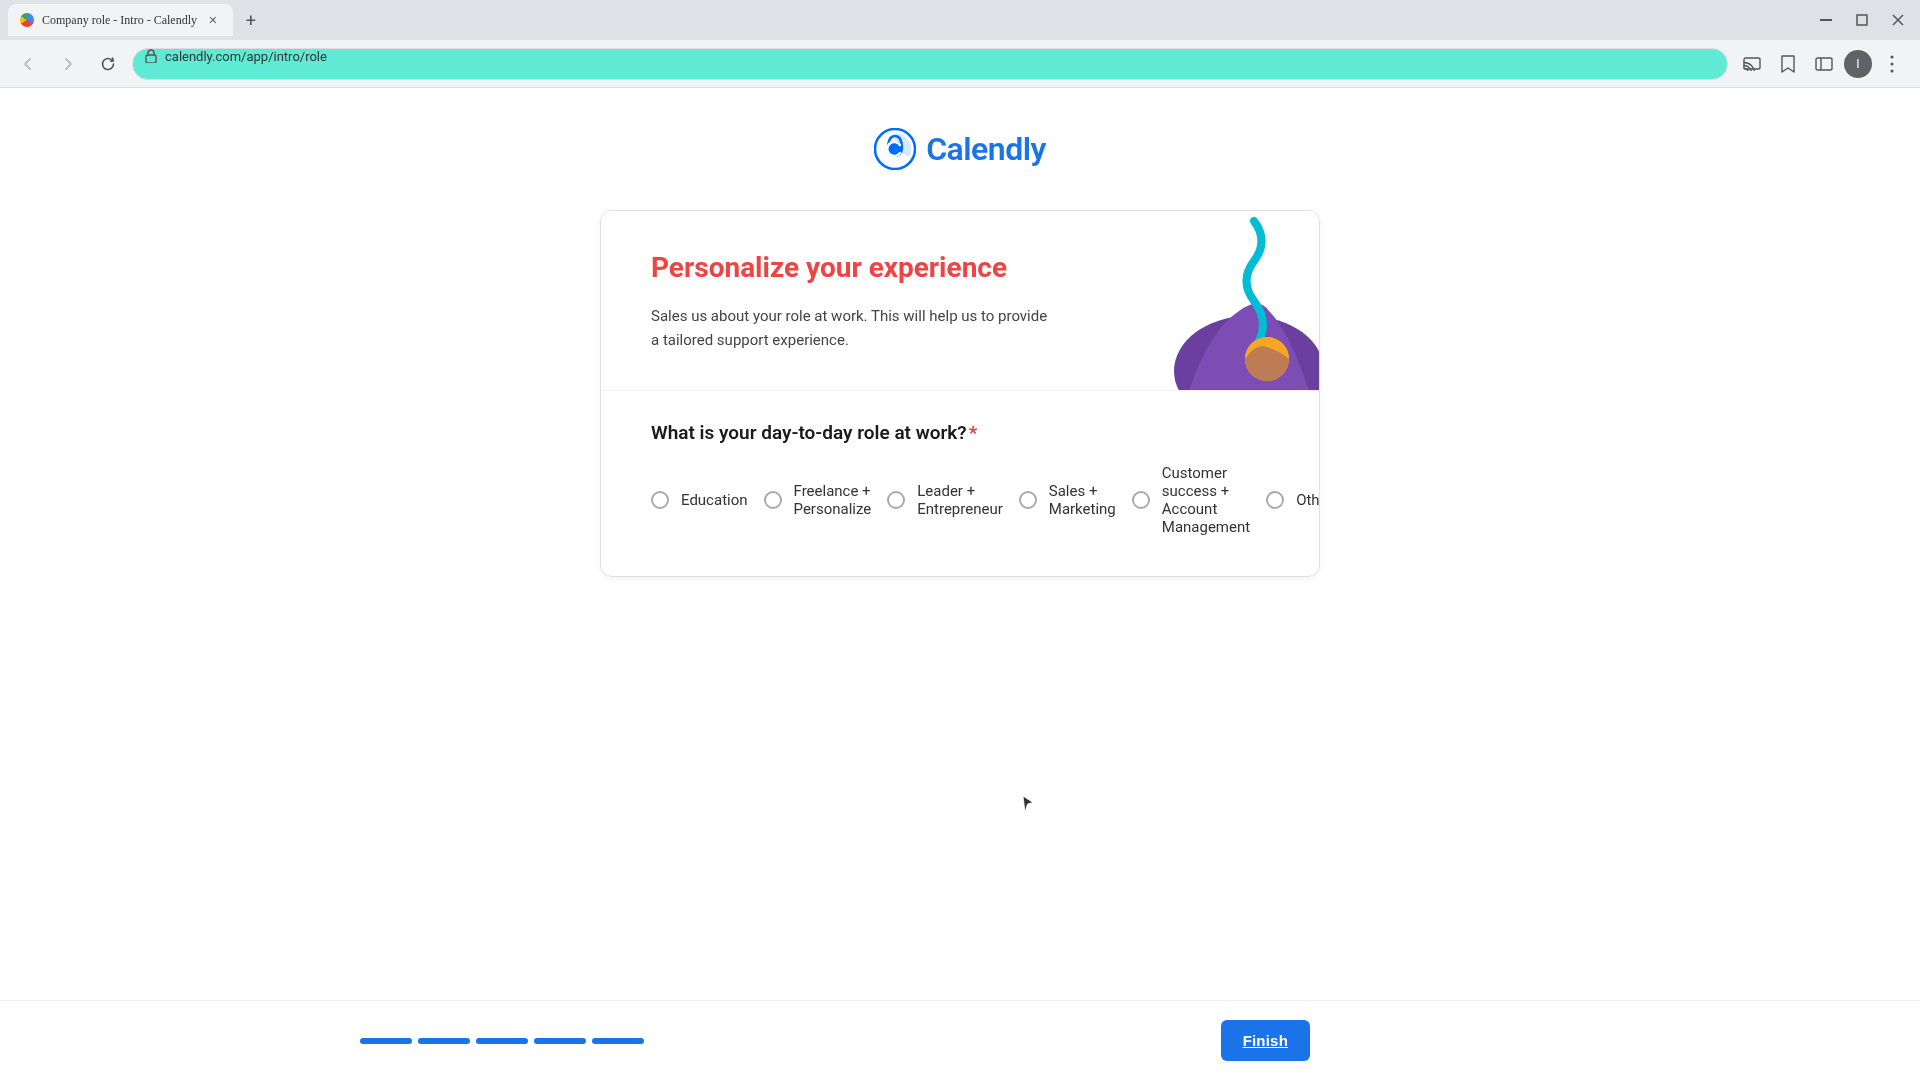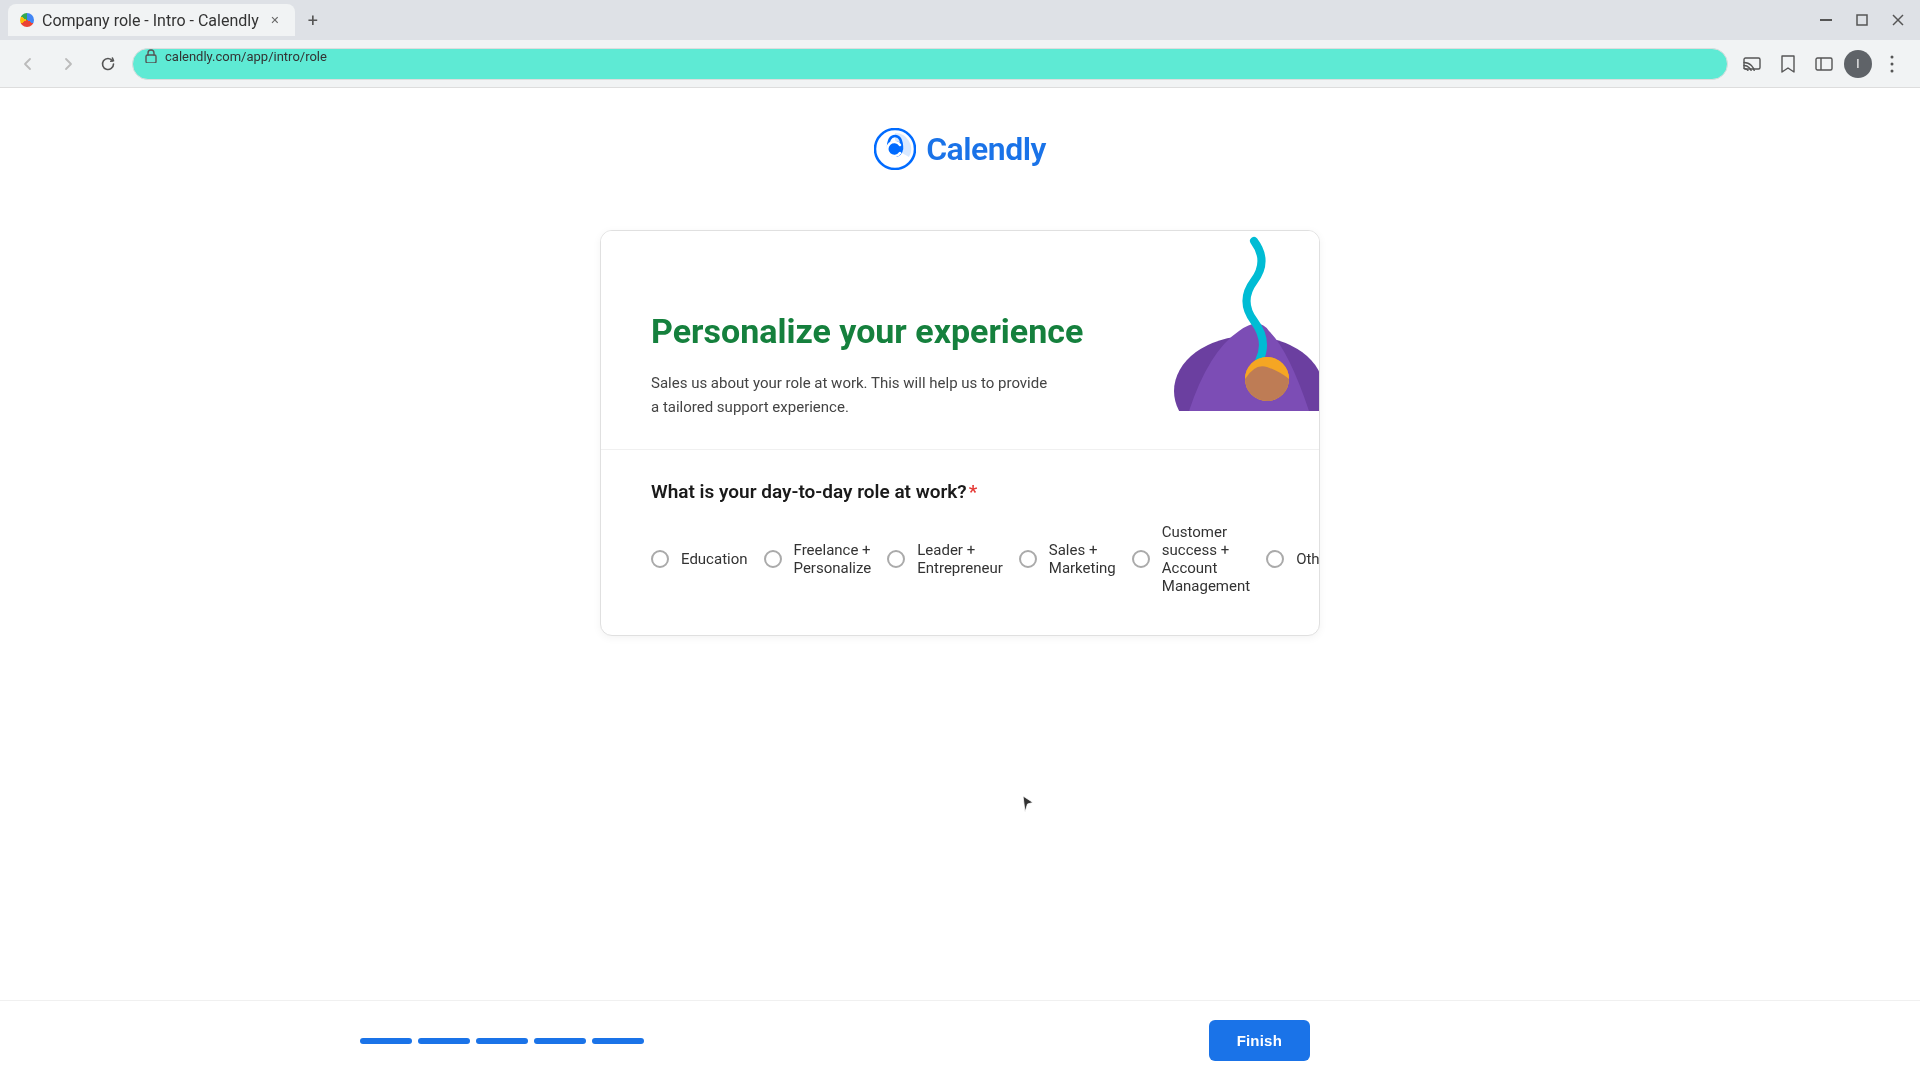--- a/index.html
+++ b/index.html
@@ -42,25 +42,26 @@
 
     .browser-tab-favicon {
       width: 14px;
       height: 14px;
       border-radius: 50%;
       background: conic-gradient(#4285f4 0deg 120deg, #ea4335 120deg 240deg, #fbbc05 240deg 300deg, #34a853 300deg 360deg);
       flex-shrink: 0;
     }
 
     .browser-tab-title {
-      font-size: 16px;
+      font-size: 12px;
       color: #333;
       white-space: nowrap;
       overflow: hidden;
       text-overflow: ellipsis;
+      font-family: Liberation Serif, serif;
     }
 
     .browser-tab-close {
       width: 16px;
       height: 16px;
       display: flex;
       align-items: center;
       justify-content: center;
       border-radius: 50%;
       font-size: 11px;
@@ -189,21 +190,21 @@
       flex-direction: column;
       align-items: center;
       background: #fff;
       padding: 40px 20px;
     }
 
     .logo-area {
       display: flex;
       align-items: center;
       gap: 10px;
-      margin-bottom: 60px;
+      margin-bottom: 40px;
     }
 
     .logo-icon {
       width: 42px;
       height: 42px;
     }
 
     .logo-text {
       font-size: 32px;
       font-weight: 600;
@@ -231,25 +232,24 @@
 
     .card-header-illustration {
       position: absolute;
       right: 0;
       top: 0;
       width: 160px;
       height: 180px;
     }
 
     .card-title {
-      font-size: 34px;
+      font-size: 28px;
       font-weight: 700;
-      color: #15803d;
+      color: #ef4444;
       margin-bottom: 20px;
-      margin-top: 40px;
     }
 
     .card-subtitle {
       font-size: 15px;
       color: #444;
       line-height: 1.6;
       max-width: 520px;
     }
 
     .card-body {
@@ -308,25 +308,26 @@
       height: 6px;
       border-radius: 3px;
       background: #1a73e8;
     }
 
     .finish-btn {
       background: #1a73e8;
       color: #fff;
       border: none;
       border-radius: 6px;
-      padding: 12px 28px;
+      padding: 12px 22px;
       font-size: 15px;
       font-weight: 600;
       cursor: pointer;
       letter-spacing: 0.2px;
+      text-decoration: underline;
     }
 
     
     .cursor {
       position: fixed;
       width: 12px;
       height: 12px;
       pointer-events: none;
       z-index: 9999;
     }

